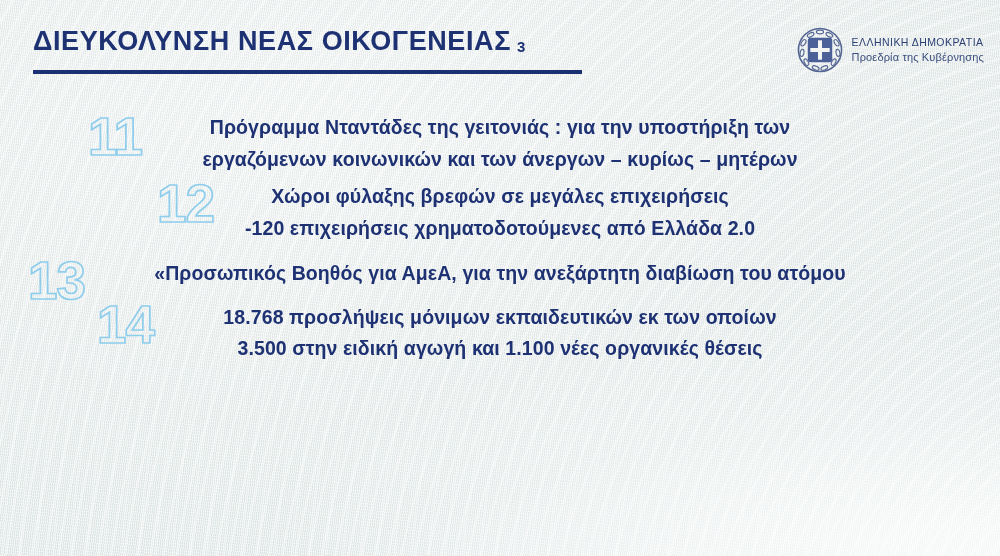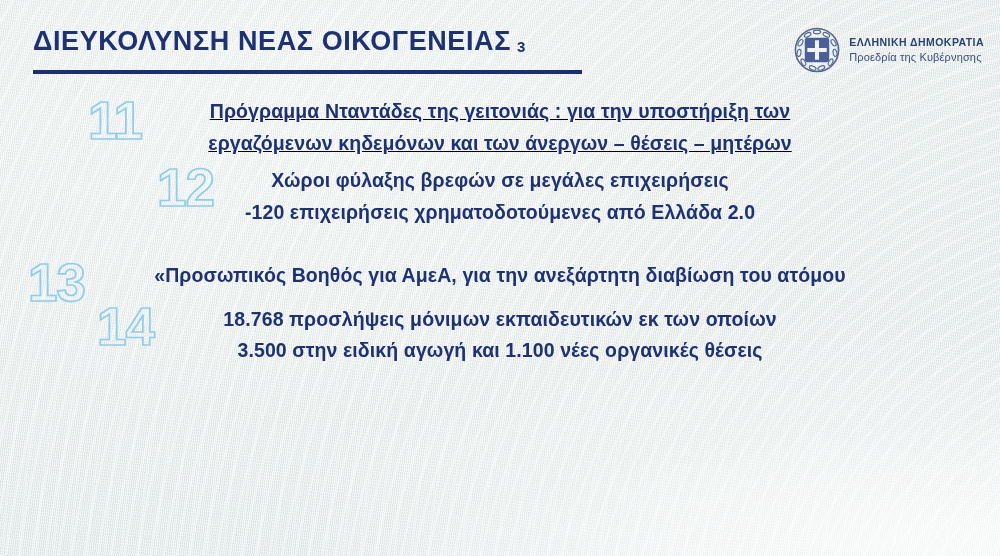--- a/index.html
+++ b/index.html
@@ -79,21 +79,21 @@
 
   
   #gov-logo {
     position:absolute;
     right:16px; top:27px;
     display:flex; align-items:center; gap:9px;
   }
   #emblem { width:46px; height:46px; display:block; opacity:.92; }
   #logo-text { line-height:1.28; }
   #logo-line1 {
-    font-size:10.5px; font-weight:bold; letter-spacing:.45px;
+    font-size:10.5px; font-weight:normal; letter-spacing:.45px;
     color:#2b3f73;
   }
   #logo-line2 {
     font-size:11px; letter-spacing:.15px;
     color:#3a4d7d;
   }
 
   
   #items { position:absolute; left:0; right:0; top:88px; }
 
@@ -123,23 +123,23 @@
     white-space:nowrap;
   }
   .line.first { text-indent:0; }
 
   
   #item-11 .item-number { left:88px;  top:-2px; }
   #item-12 .item-number { left:157px; top:-4px; }
   #item-13 .item-number { left:28px;  top:-4px; }
   #item-14 .item-number { left:97px;  top:-4px; }
 
-  #item-11 { margin-top:8px;text-decoration:underline; }
+  #item-11 { margin-top:24px; }
   #item-12 { margin-top:3px; }
-  #item-13 { margin-top:32px; }
+  #item-13 { margin-top:14px; }
   #item-14 { margin-top:12px; }
 </style>
 </head>
 <body>
 
 <div id="slide">
 
   <div id="header" class="layer">
 
     <div id="title-wrap">
@@ -176,21 +176,21 @@
     </div>
 
   </div>
 
   <div id="items" class="layer">
 
     <div class="item" id="item-11">
       <span class="item-number">11</span>
       <div class="item-lines">
         <div class="line first">Πρόγραμμα Νταντάδες της γειτονιάς : για την υποστήριξη των</div>
-        <div class="line">εργαζόμενων κηδεμόνων και των άνεργων – θέσεις – μητέρων</div>
+        <div class="line">εργαζόμενων κοινωνικών και των άνεργων – κυρίως – μητέρων</div>
       </div>
     </div>
 
     <div class="item" id="item-12">
       <span class="item-number">12</span>
       <div class="item-lines">
         <div class="line first">Χώροι φύλαξης βρεφών σε μεγάλες επιχειρήσεις</div>
         <div class="line">-120 επιχειρήσεις χρηματοδοτούμενες από Ελλάδα 2.0</div>
       </div>
     </div>

